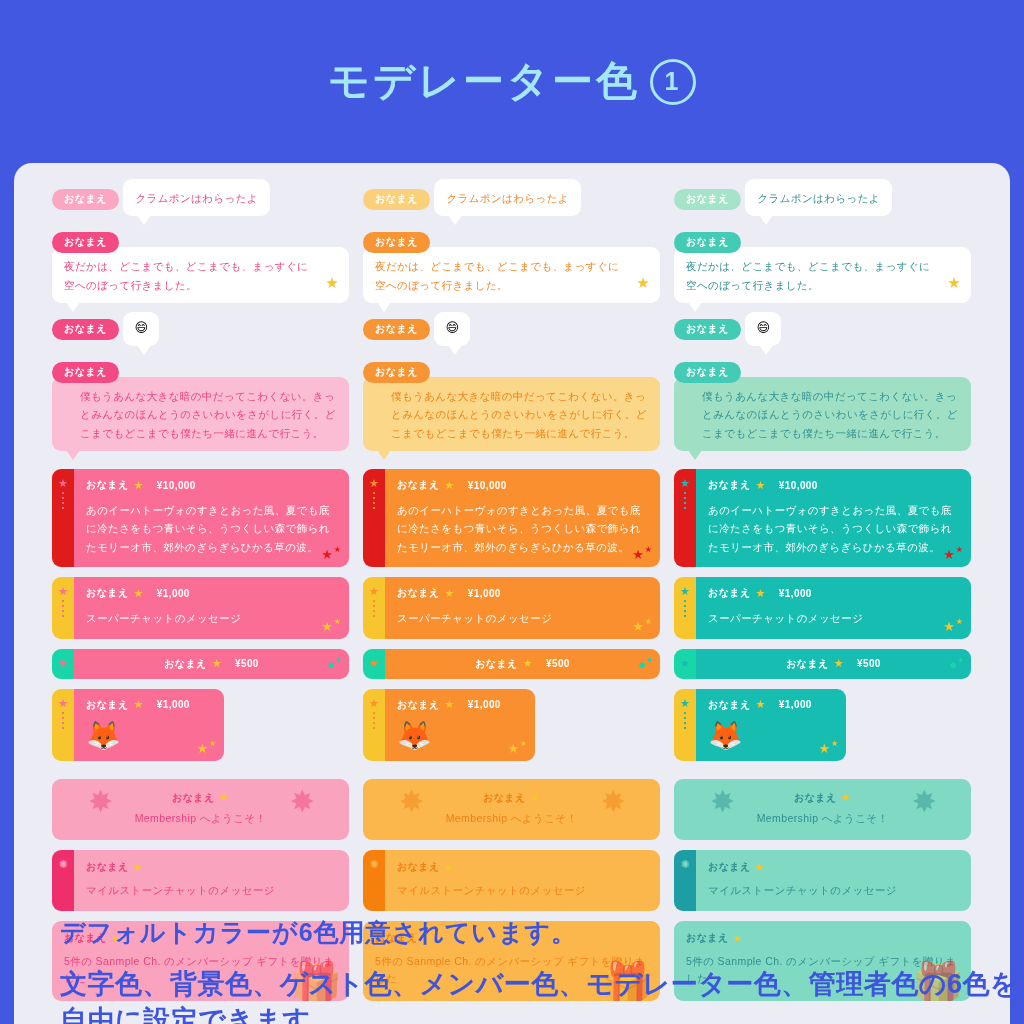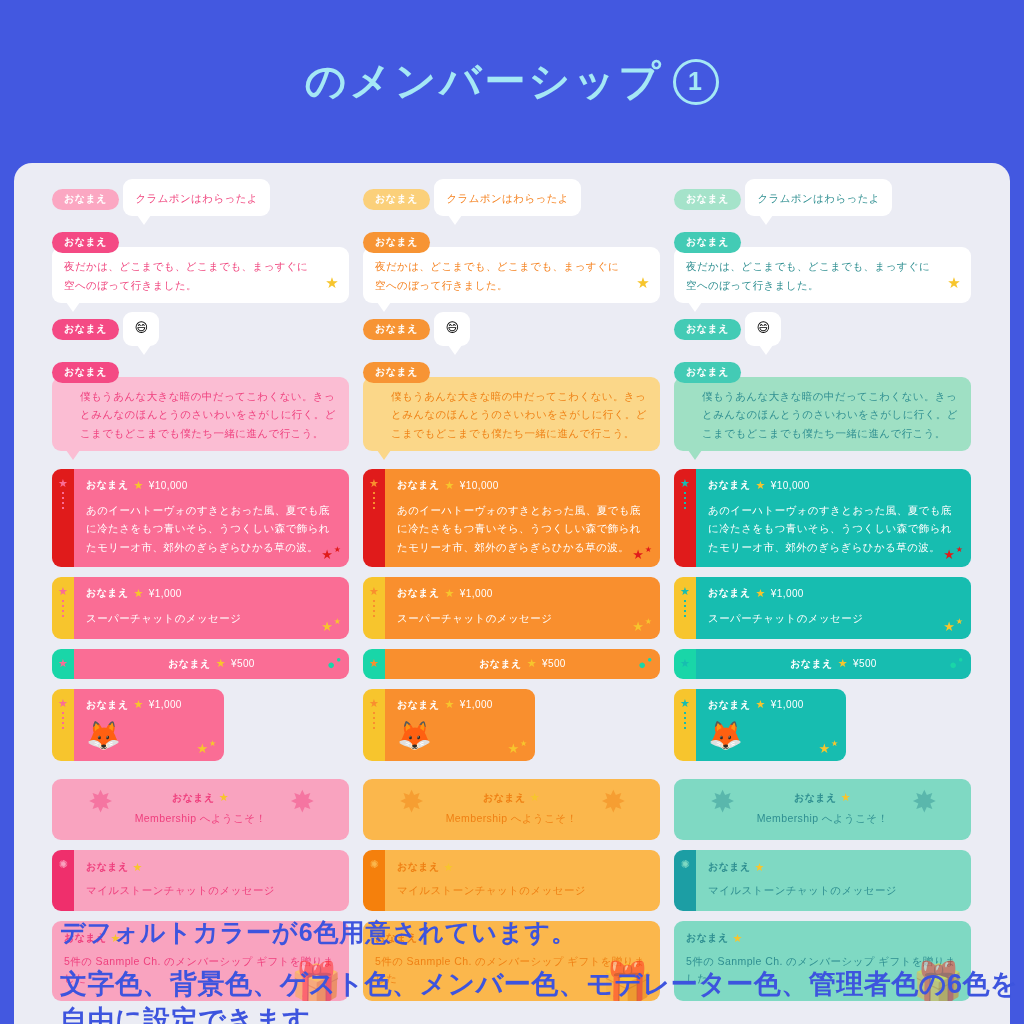--- a/index.html
+++ b/index.html
@@ -119,21 +119,21 @@
     position: relative;
     overflow: hidden;
   }
   .sc-head {
     font-size: 10px;
     font-weight: bold;
     letter-spacing: .4px;
     display: flex; align-items: center; gap: 5px;
     white-space: nowrap;
   }
-  .sc-head .amt { font-weight: normal; }
+  .sc-head .amt { margin-left: 8px; font-weight: bold; }
   .sc-head .ministar { font-size: 11px; color: #f7c52d; }
   .sc-msg {
     margin-top: 9px;
     font-size: 10.5px;
     line-height: 1.75;
     letter-spacing: .4px;
   }
   .sc-deco {
     position: absolute; right: 9px; bottom: 6px;
     font-size: 13px; line-height: 1;
@@ -195,21 +195,21 @@
     font-weight: bold;
   }
   .footer .l1 { font-size: 25px; letter-spacing: 1px; }
   .footer .l2 { font-size: 27px; letter-spacing: .5px; margin-top: 17px; }
 </style>
 </head>
 <body>
 
 <div class="title-bar">
   <div class="title-text">
-    <span>のメンバーシップ</span>
+    <span>モデレーター色</span>
     <span class="title-circle">1</span>
   </div>
 </div>
 
 <div class="panel">
   <div class="columns" id="columns">
       <div class="column">
 
   <div class="bubble-block">
     <span class="name-tag " style="background:#fba7c2">おなまえ</span>

